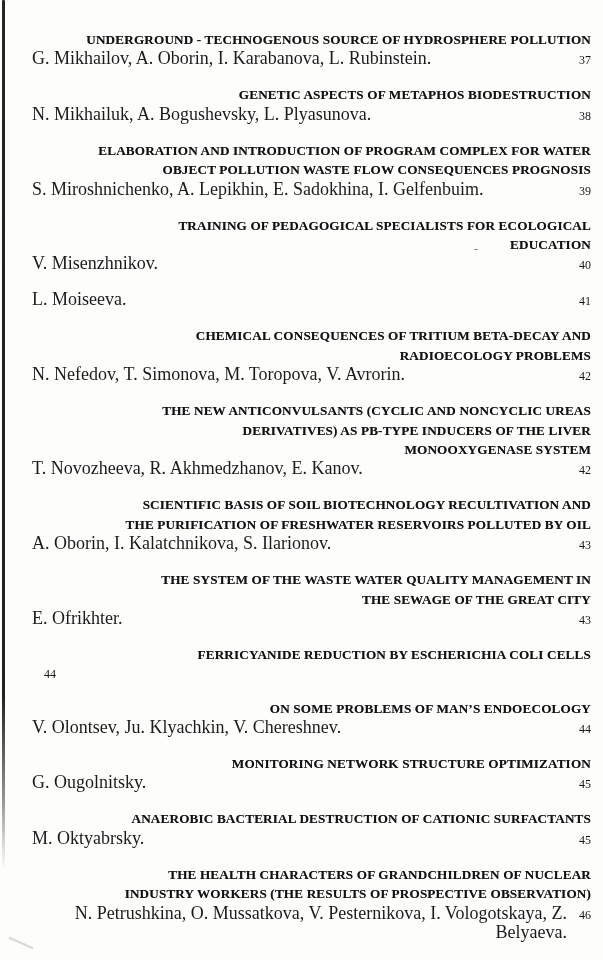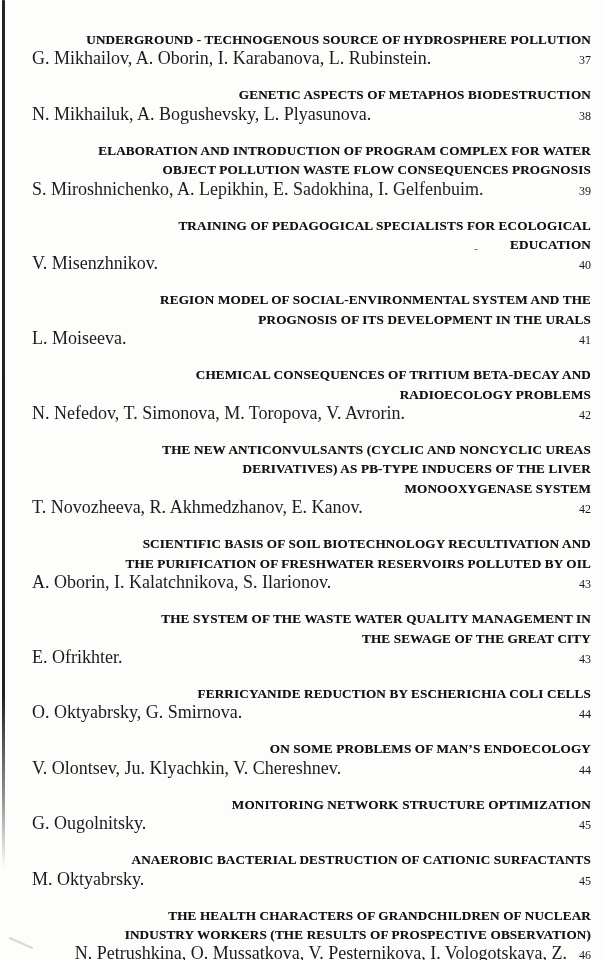--- a/index.html
+++ b/index.html
@@ -117,22 +117,20 @@
   <section class="entry">
     <h2 class="title">TRAINING OF PEDAGOGICAL SPECIALISTS FOR ECOLOGICAL
 EDUCATION</h2>
     <div class="byline">
       <span class="authors">V. Misenzhnikov.</span>
       <span class="pagenum">40</span>
     </div>
   </section>
 
   <section class="entry">
-    <h2 class="title">REGION MODEL OF SOCIAL-ENVIRONMENTAL SYSTEM AND THE
-PROGNOSIS OF ITS DEVELOPMENT IN THE URALS</h2>
     <div class="byline">
       <span class="authors">L. Moiseeva.</span>
       <span class="pagenum">41</span>
     </div>
   </section>
 
   <section class="entry">
     <h2 class="title">CHEMICAL CONSEQUENCES OF TRITIUM BETA-DECAY AND
 RADIOECOLOGY PROBLEMS</h2>
     <div class="byline">
@@ -165,21 +163,20 @@
 THE SEWAGE OF THE GREAT CITY</h2>
     <div class="byline">
       <span class="authors">E. Ofrikhter.</span>
       <span class="pagenum">43</span>
     </div>
   </section>
 
   <section class="entry">
     <h2 class="title">FERRICYANIDE REDUCTION BY ESCHERICHIA COLI CELLS</h2>
     <div class="byline">
-      <span class="authors">O. Oktyabrsky, G. Smirnova.</span>
       <span class="pagenum">44</span>
     </div>
   </section>
 
   <section class="entry">
     <h2 class="title">ON SOME PROBLEMS OF MAN’S ENDOECOLOGY</h2>
     <div class="byline">
       <span class="authors">V. Olontsev, Ju. Klyachkin, V. Chereshnev.</span>
       <span class="pagenum">44</span>
     </div>

